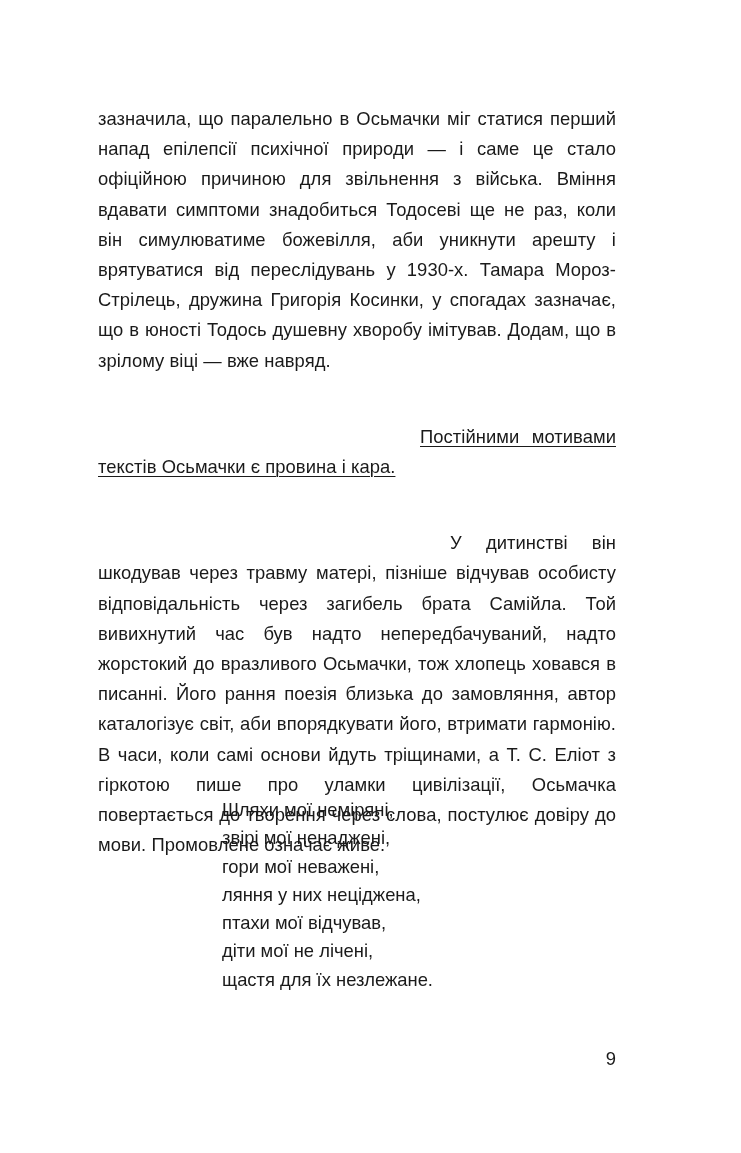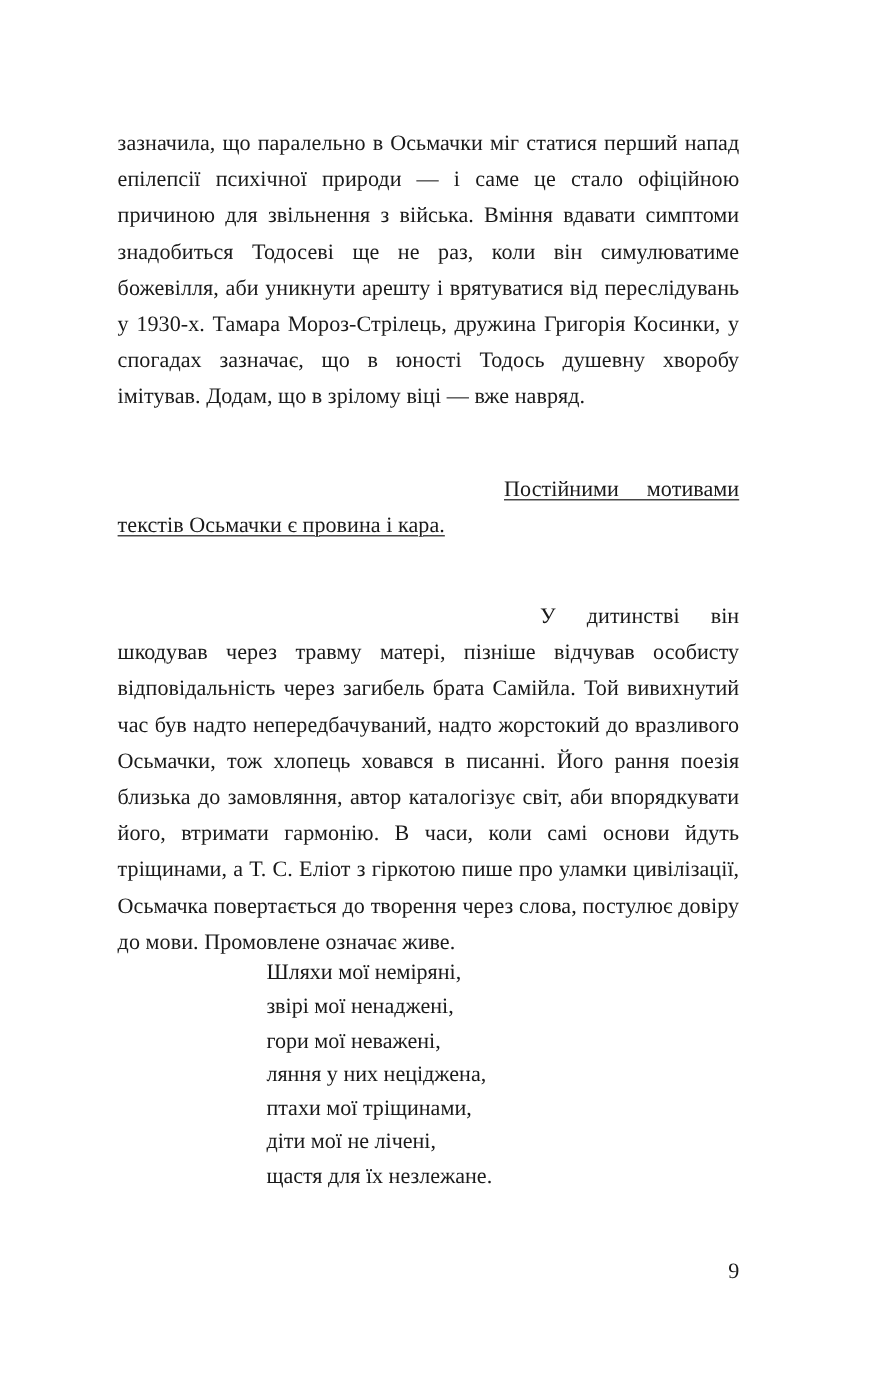--- a/index.html
+++ b/index.html
@@ -5,21 +5,21 @@
   html, body {
     margin: 0;
     padding: 0;
     background: #ffffff;
   }
   .page {
     position: relative;
     width: 741px;
     height: 1153px;
     background: #ffffff;
-    font-family: Liberation Serif, serif;
+    font-family: Liberation Sans, sans-serif;
     color: #1a1a1a;
     overflow: hidden;
   }
   .text-column {
     position: absolute;
     left: 98px;
     top: 104px;
     width: 518px;
   }
   .para {
@@ -83,20 +83,20 @@
 
     <p class="para para-indent-med">У дитинстві він шкодував через травму матері, пізніше відчував особисту відповідальність через загибель брата Самій­ла. Той вивихнутий час був надто непередбачуваний, надто жорстокий до вразливого Осьмачки, тож хлопець ховався в писанні. Його рання поезія близька до замов­ляння, автор каталогізує світ, аби впорядкувати його, втримати гармонію. В часи, коли самі основи йдуть тріщинами, а Т. С. Еліот з гіркотою пише про уламки цивілізації, Осьмачка повертається до творення через слова, постулює довіру до мови. Промовлене означає живе.</p>
 
   </div>
 
   <div class="poem">
     <p class="poem-line">Шляхи мої неміряні,</p>
     <p class="poem-line">звірі мої ненаджені,</p>
     <p class="poem-line">гори мої неважені,</p>
     <p class="poem-line">ляння у них неціджена,</p>
-    <p class="poem-line">птахи мої тріщинами,</p>
+    <p class="poem-line">птахи мої відчував,</p>
     <p class="poem-line">діти мої не лічені,</p>
     <p class="poem-line">щастя для їх незлежане.</p>
   </div>
 
   <div class="folio">9</div>
 
 </div>
 
 </body></html>

